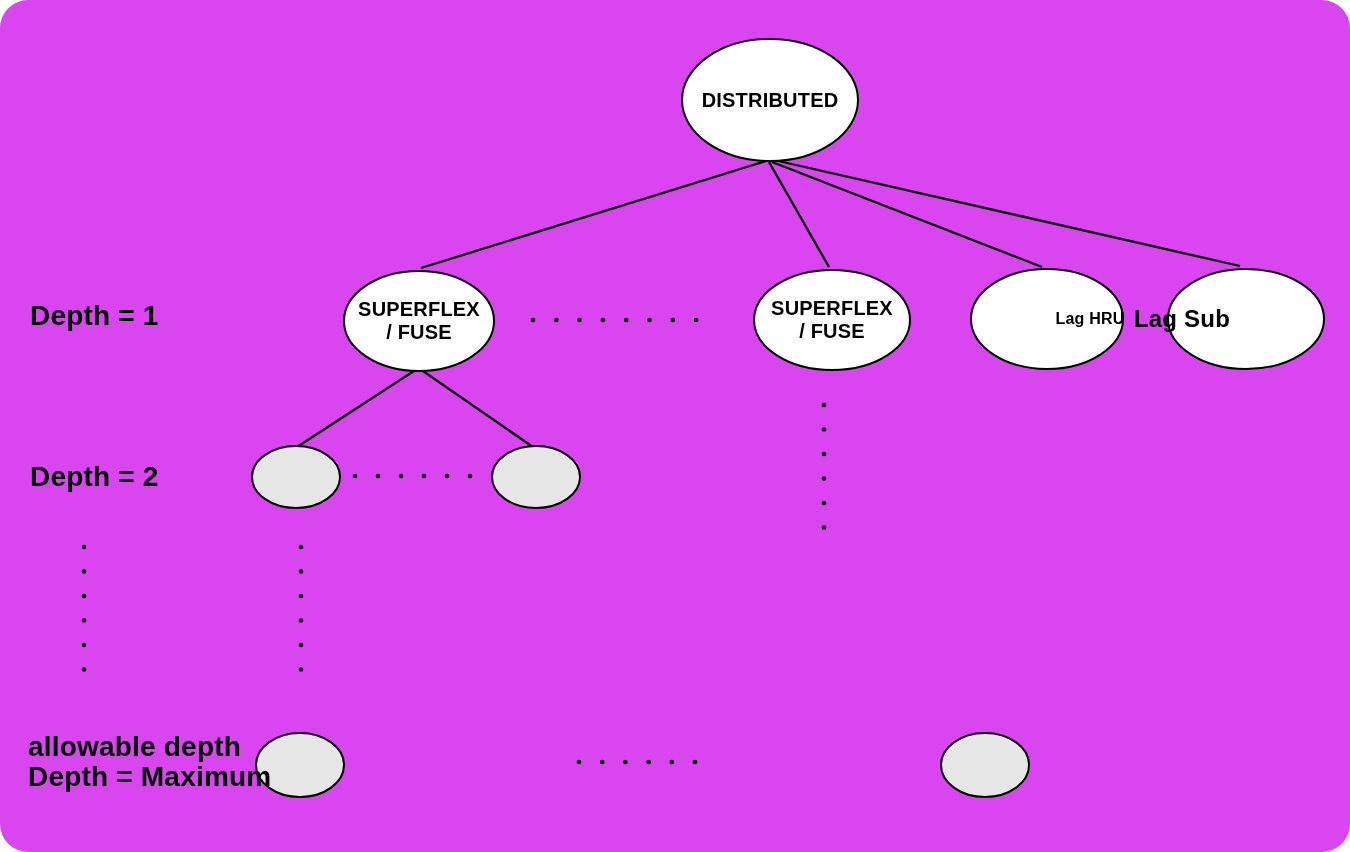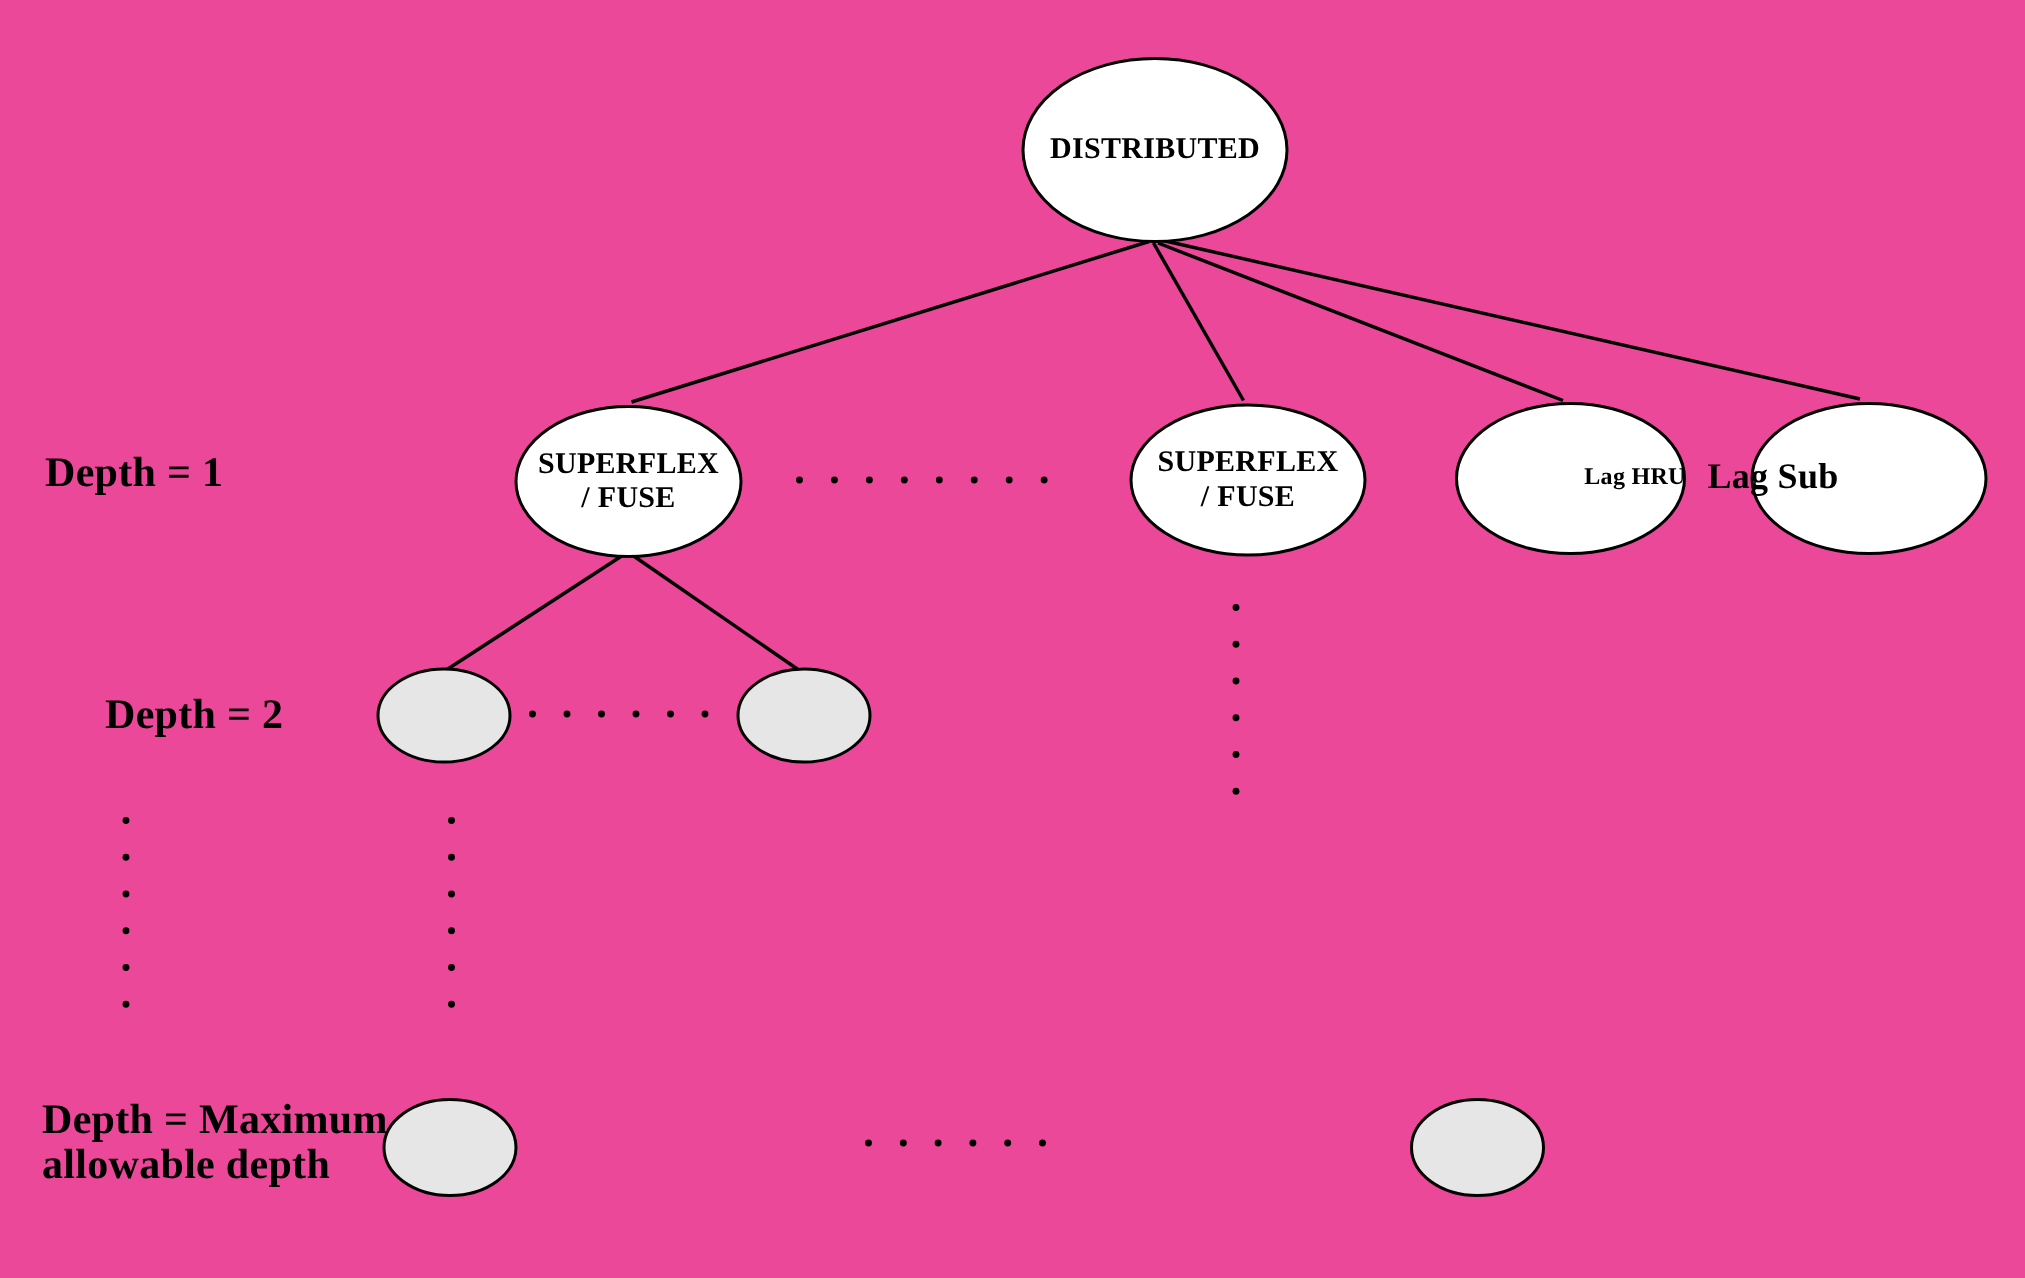--- a/index.html
+++ b/index.html
@@ -4,23 +4,24 @@
 <style>
   html, body {
     margin: 0;
     padding: 0;
     background: #ffffff;
   }
   .stage {
     position: relative;
     width: 1350px;
     height: 852px;
-    background: #ec4899;
+    background: #d946ef;
     overflow: hidden;
-    font-family: Liberation Serif, serif;
+    font-family: Liberation Sans, sans-serif;
+    border-radius: 28px;
   }
   .diagram-svg {
     position: absolute;
     left: 0;
     top: 0;
     width: 1350px;
     height: 852px;
     display: block;
   }
   .label-layer {
@@ -125,21 +126,21 @@
       </div>
       <div class="node-label" style="left: 1090px; top: 319px; font-size: 16px;">
         <div>Lag HRU</div>
       </div>
       <div class="node-label" style="left: 1182px; top: 319px; font-size: 24px;">
         <div>Lag Sub</div>
       </div>
       <div class="depth-label" style="left: 30px; top: 316px;">
         <div>Depth = 1</div>
       </div>
-      <div class="depth-label" style="left: 30px; top: 477px; margin-left: 40px;">
+      <div class="depth-label" style="left: 30px; top: 477px;">
         <div>Depth = 2</div>
       </div>
       <div class="depth-label" style="left: 28px; top: 762px;">
+        <div>allowable depth</div>
         <div>Depth = Maximum</div>
-        <div>allowable depth</div>
       </div>
     </div>
 </div>
 
 </body></html>

